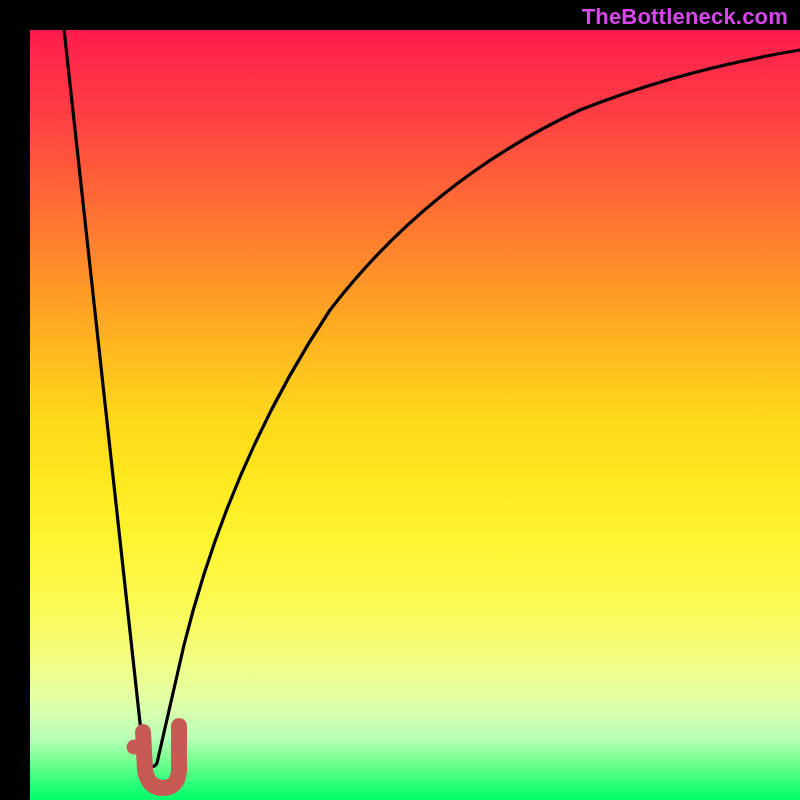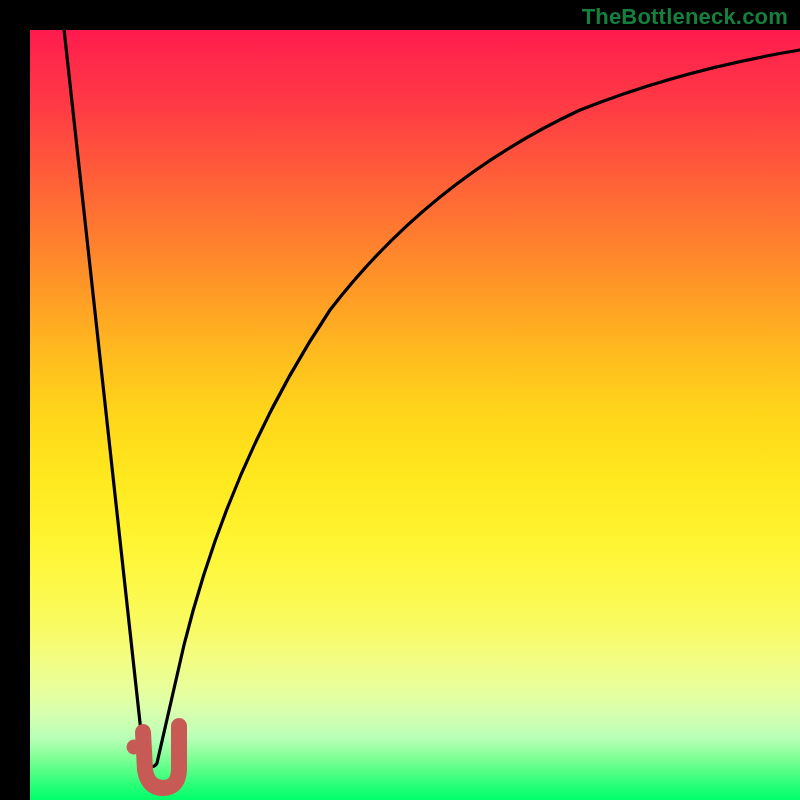--- a/index.html
+++ b/index.html
@@ -53,21 +53,21 @@
     );
   }
   svg.curves {
     position: absolute;
     inset: 0;
   }
   .watermark {
     position: absolute;
     top: 4px;
     right: 12px;
-    color: #15803d;
+    color: #d946ef;
     font-size: 22px;
     font-weight: 600;
     letter-spacing: 0.2px;
   }
 </style>
 </head>
 <body>
 
 <div class="frame">
   <div class="plot-area">

